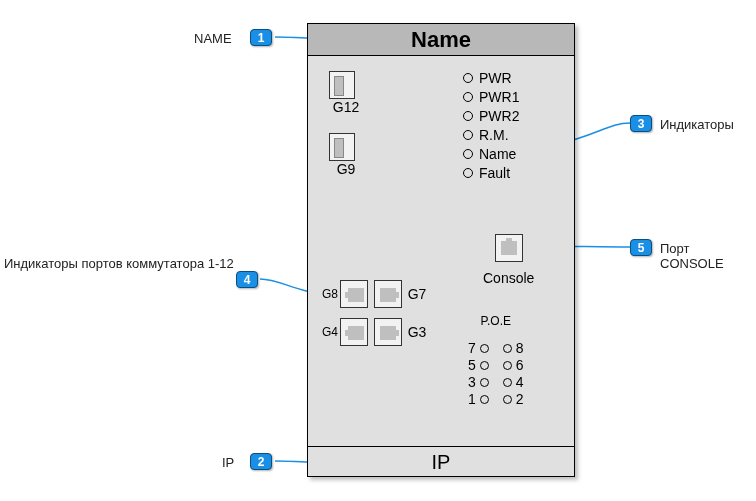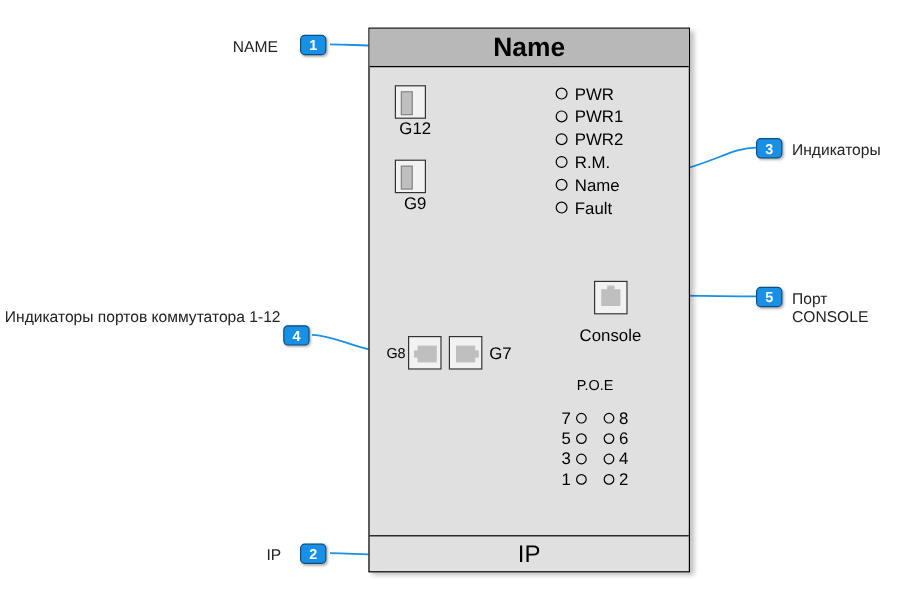--- a/index.html
+++ b/index.html
@@ -269,20 +269,27 @@
   </div>
 
   <div class="rj-grid">
     <div class="rj-row">
       <span class="rj-label-l">G8</span>
       <div class="rj-port left"></div>
       <div style="width:6px"></div>
       <div class="rj-port right"></div>
       <span class="rj-label-r">G7</span>
     </div>
+    <div class="rj-row">
+      <span class="rj-label-l">G4</span>
+      <div class="rj-port left"></div>
+      <div style="width:6px"></div>
+      <div class="rj-port right"></div>
+      <span class="rj-label-r">G3</span>
+    </div>
   </div>
 
   <div class="poe-block">
     <div class="poe-title">P.O.E</div>
     <div class="poe-row">
         <span>7</span>
         <span class="poe-led"></span>
         <span style="width:6px"></span>
         <span class="poe-led"></span>
         <span>8</span>

